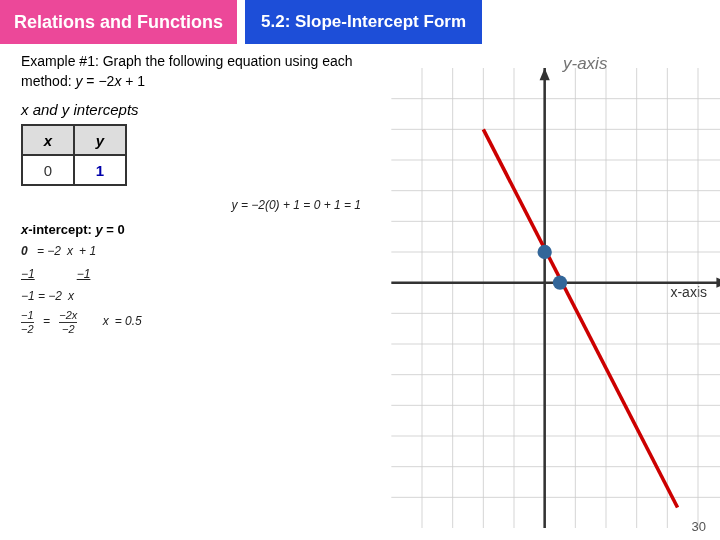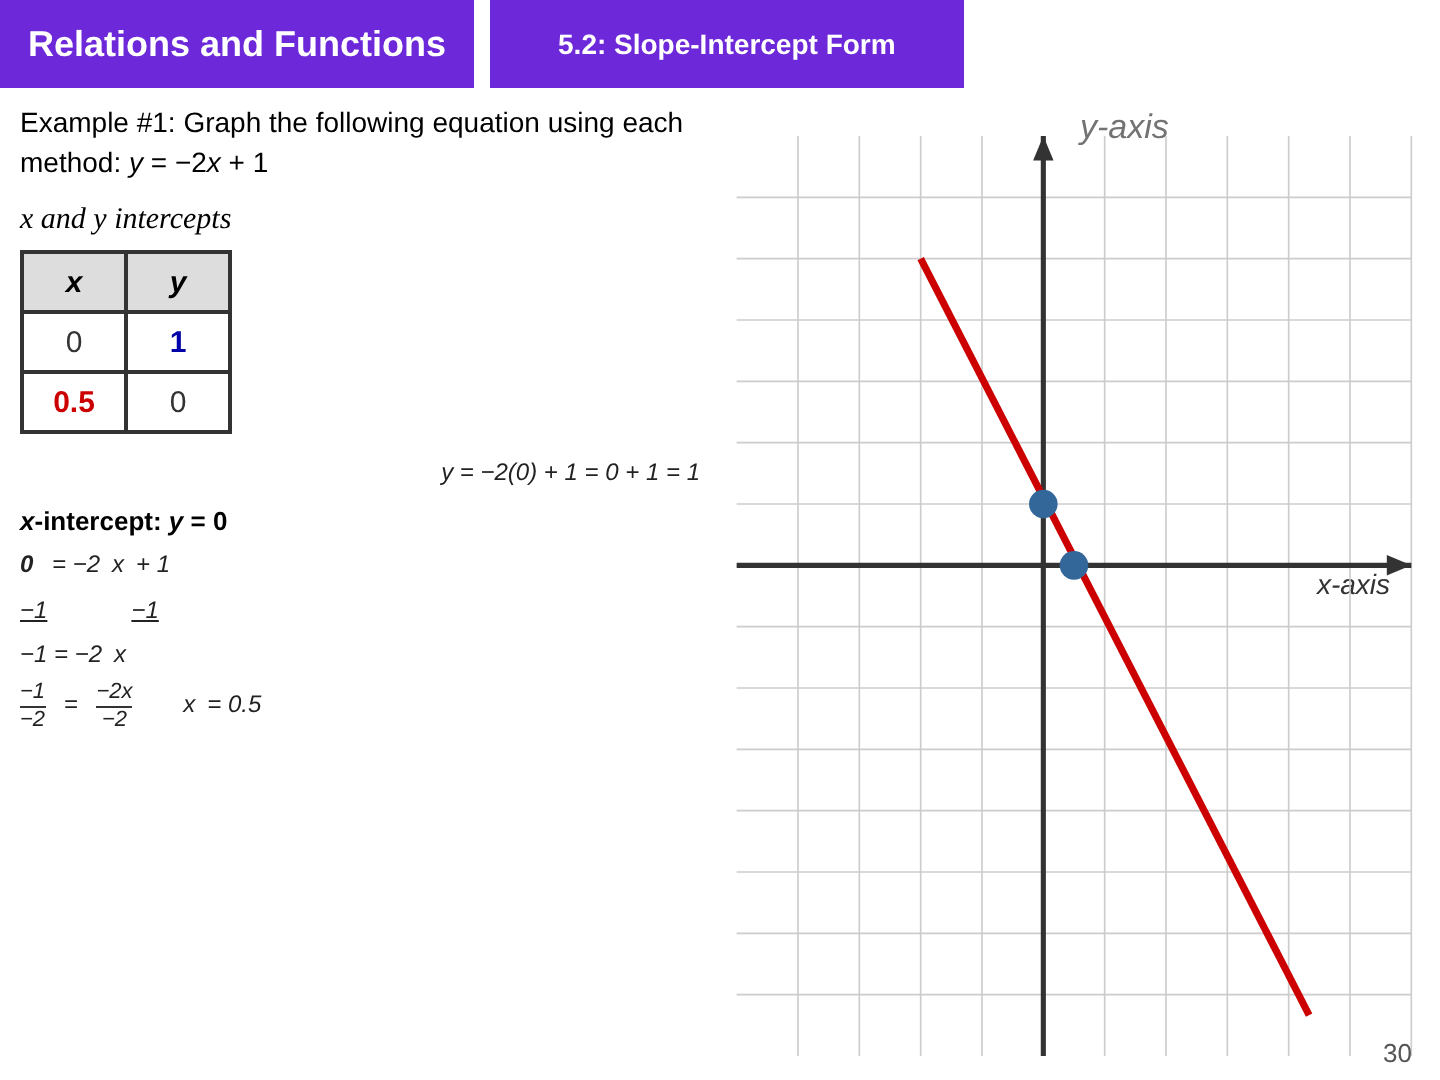--- a/index.html
+++ b/index.html
@@ -12,44 +12,45 @@
       position: relative;
     }
 
     
     .header {
       display: flex;
       align-items: stretch;
       height: 44px;
     }
     .header-title {
-      background: #6d28d9;
+      background: #ec4899;
       color: #fff;
       font-size: 18px;
       font-weight: bold;
       padding: 8px 14px;
       display: flex;
       align-items: center;
     }
     .header-subtitle {
-      background: #6d28d9;
+      background: #1d4ed8;
       color: #fff;
-      font-size: 14px;
-      font-weight: bold;
-      padding: 8px 34px;
+      font-size: 17px;
+      font-weight: bold;
+      padding: 8px 16px;
       display: flex;
       align-items: center;
       margin-left: 8px;
     }
 
     
     .content {
       display: flex;
       padding: 8px 10px 0 10px;
-      gap: 12px;
+      gap: 24px;
+      margin-left: 11px;
     }
 
     
     .left-panel {
       width: 340px;
       flex-shrink: 0;
     }
 
     .example-text {
       font-size: 14px;
@@ -57,21 +58,20 @@
       line-height: 1.4;
     }
 
     .intercepts-label {
       font-size: 15px;
       font-style: italic;
       margin-bottom: 6px;
     }
     .intercepts-label span {
       font-style: italic;
-      font-family: Liberation Serif, serif;
     }
 
     
     .intercept-table {
       border-collapse: collapse;
       margin-bottom: 12px;
     }
     .intercept-table th, .intercept-table td {
       border: 2px solid #333;
       width: 52px;
@@ -152,23 +152,22 @@
       top: 2px;
       left: 178px;
       font-size: 17px;
       font-style: italic;
       color: #737373;
     }
 
     .x-axis-label {
       position: absolute;
       top: 232px;
-      right: 15px;
+      right: 3px;
       font-size: 14px;
-      font-style: italic;
       color: #333;
     }
 
     .graph-svg {
       position: absolute;
       top: 16px;
       left: 0;
       width: 350px;
       height: 460px;
     }
@@ -206,24 +205,20 @@
       <thead>
         <tr>
           <th><em>x</em></th>
           <th><em>y</em></th>
         </tr>
       </thead>
       <tbody>
         <tr>
           <td class="zero">0</td>
           <td class="y-val"><strong>1</strong></td>
-        </tr>
-        <tr>
-          <td class="x-val"><strong>0.5</strong></td>
-          <td class="zero">0</td>
         </tr>
       </tbody>
     </table>
 
     <div class="y-intercept-eq">
       <em>y</em> = −2(0) + 1 = 0 + 1 = 1
     </div>
 
     <div class="x-intercept-label">
       <em>x</em>-intercept: <em>y</em> = 0

